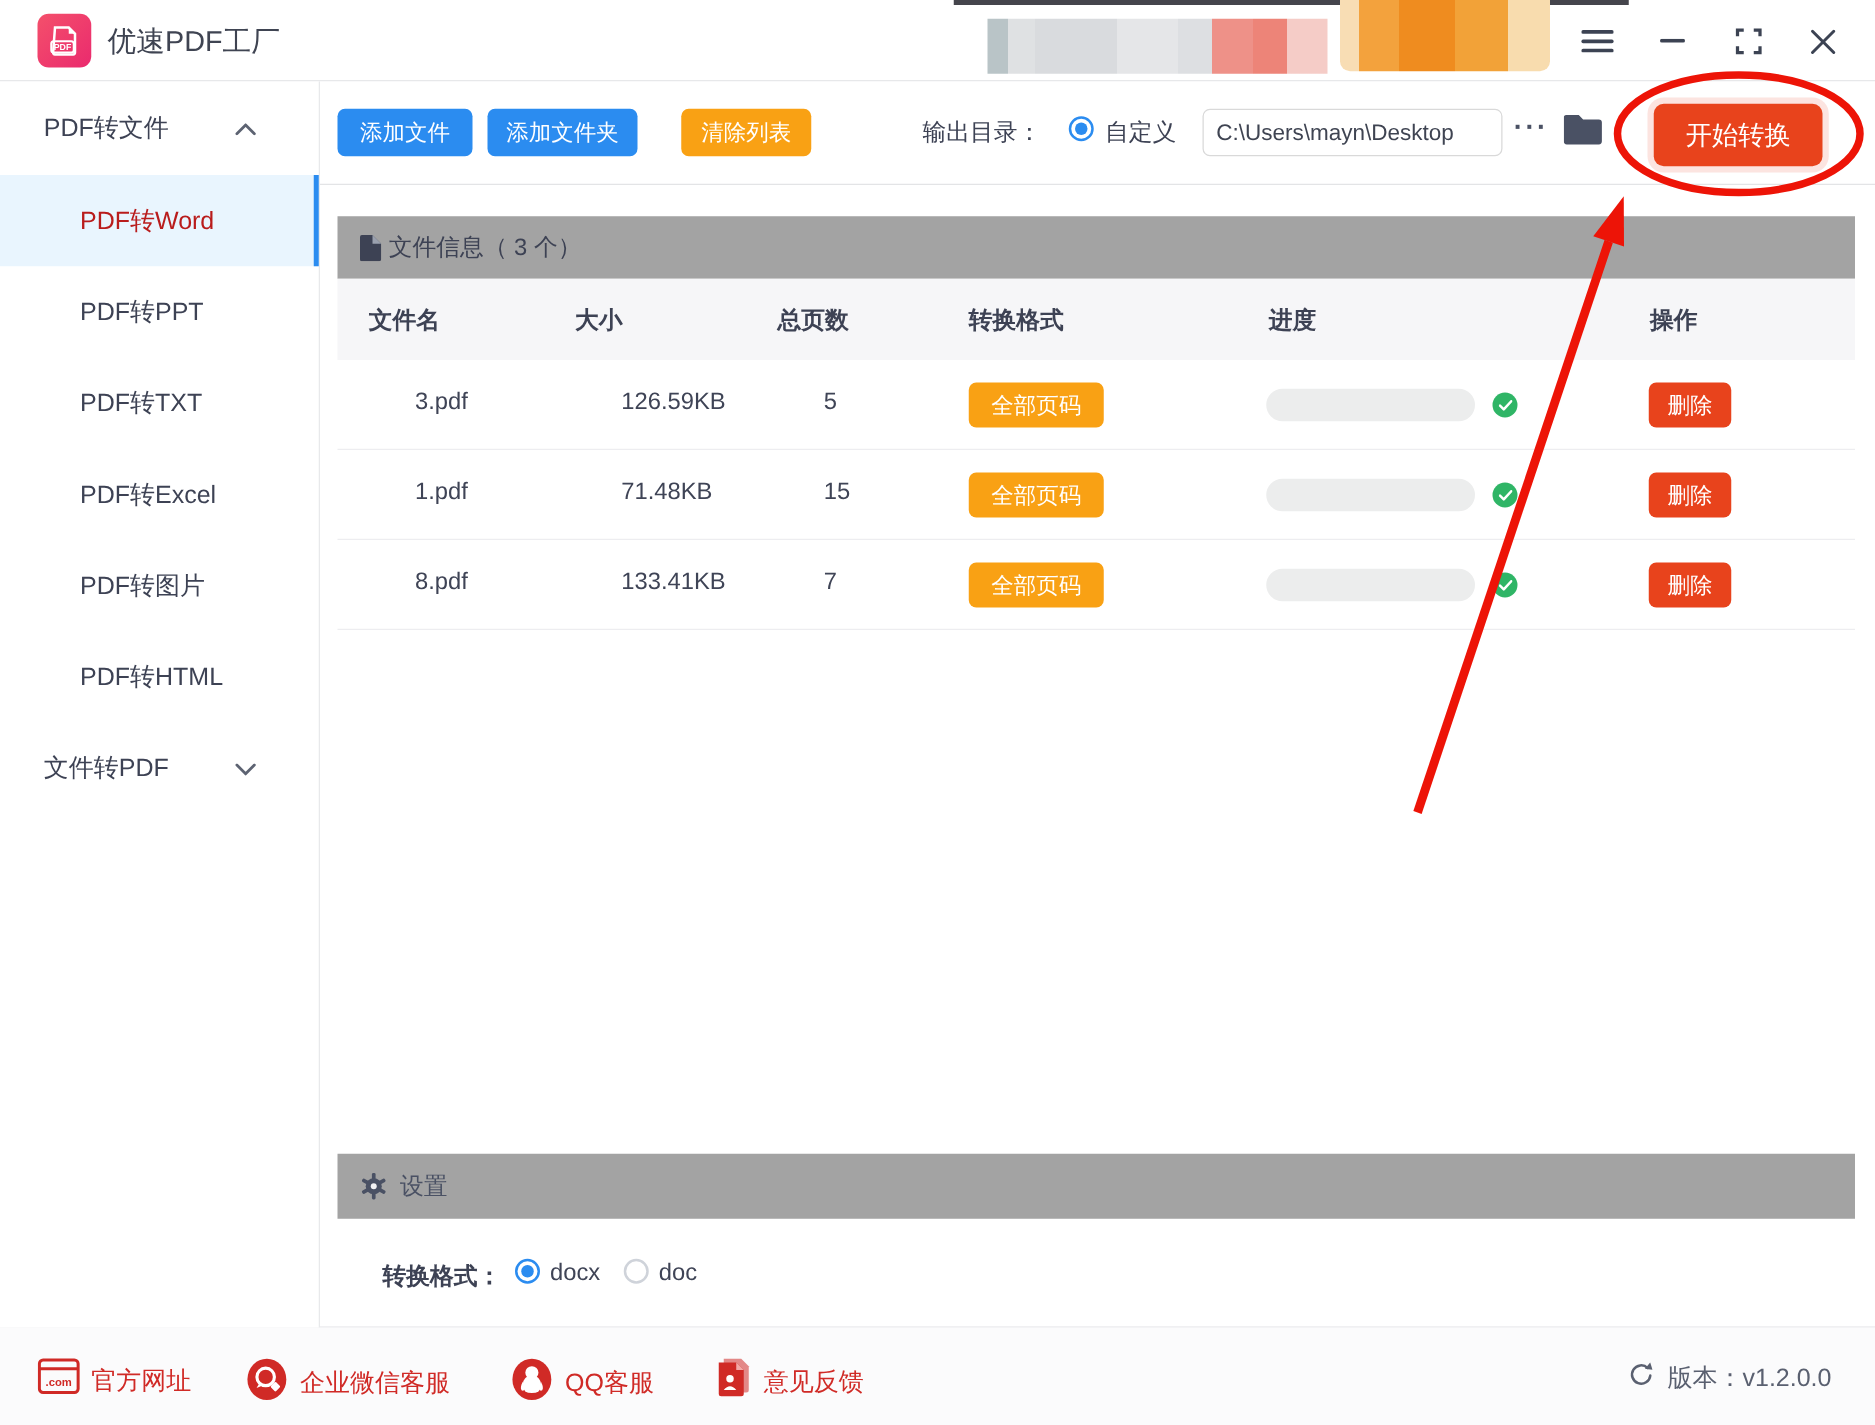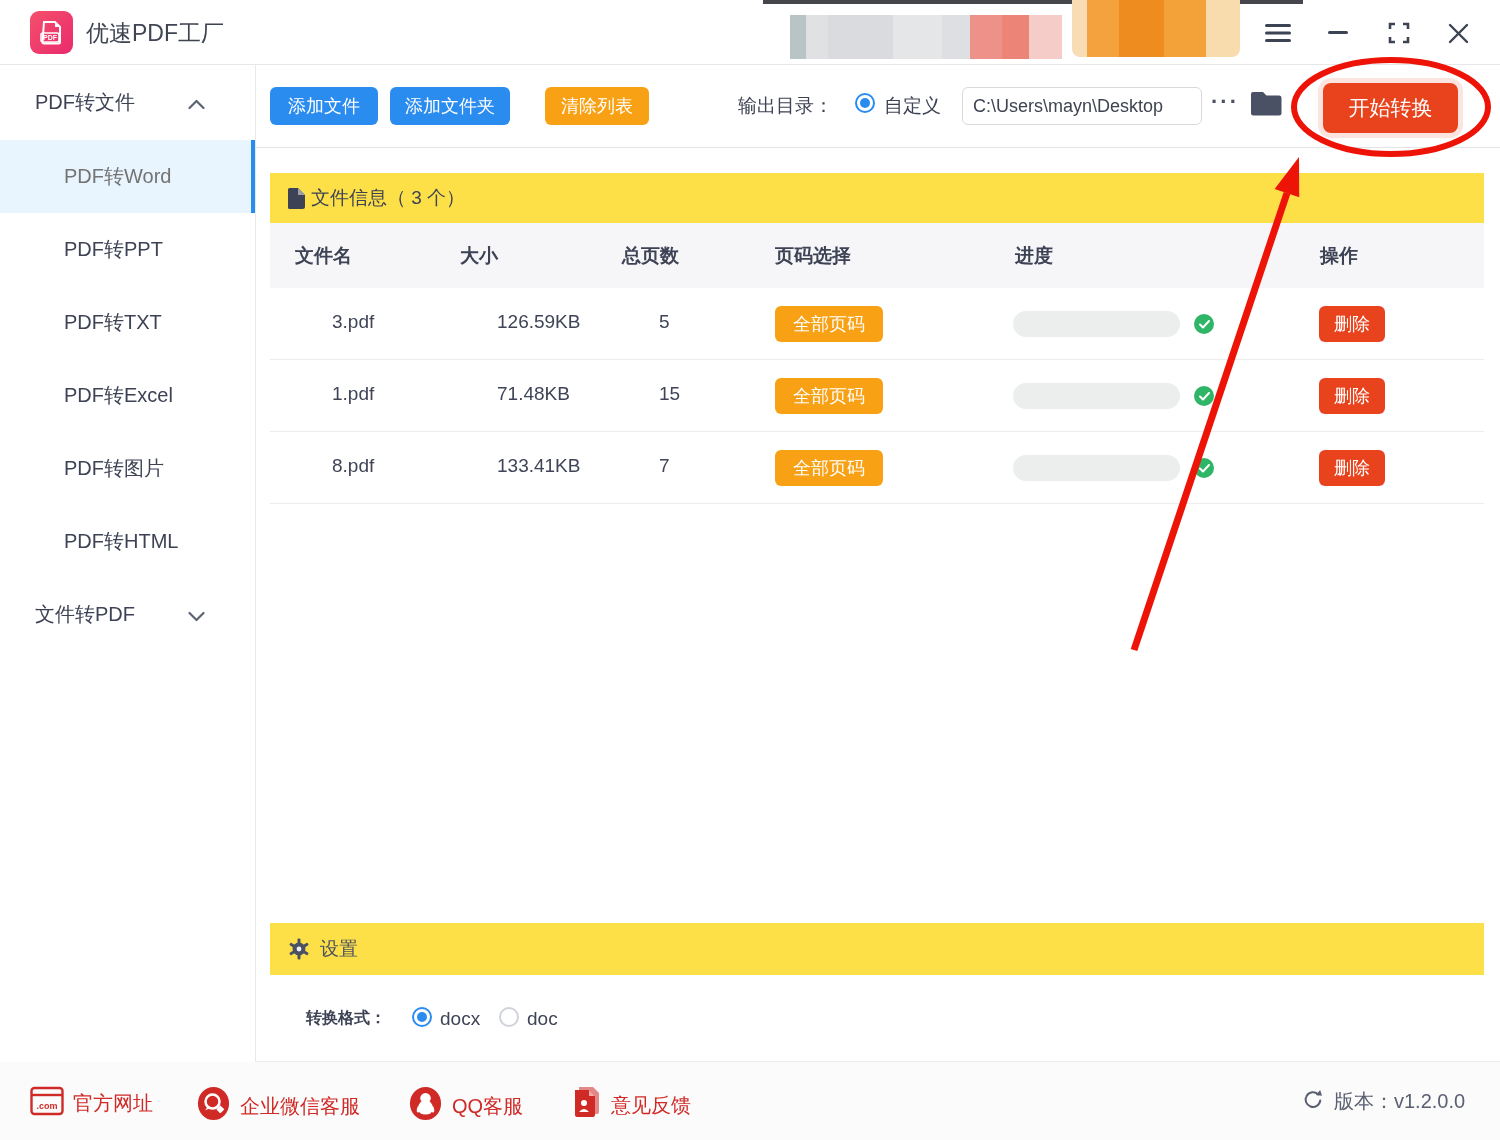--- a/index.html
+++ b/index.html
@@ -18,61 +18,61 @@
   .blur-orange { position:absolute; left:1072px; top:0; width:168px; height:57px;
       background:linear-gradient(90deg,#f8ddb4 0 9%,#f3a23d 9% 28%,#ef8c1f 28% 55%,#f2a238 55% 80%,#f8dcae 80% 100%); border-bottom-left-radius:8px; border-bottom-right-radius:8px; }
   .winbtn { position:absolute; top:18px; width:30px; height:30px; display:flex; align-items:center; justify-content:center; cursor:pointer; }
 
   
   .sidebar { position:absolute; left:0; top:65px; width:256px; height:997px; background:#fff; border-right:1px solid #e8e9eb; z-index:1; }
   .side-header { position:relative; height:75px; display:flex; align-items:center; padding-left:35px; font-size:20px; color:#3d4254; cursor:pointer; }
   .side-header.h73 { height:73px; }
   .side-chevron { position:absolute; left:188px; top:50%; transform:translateY(-50%); }
   .side-item { height:73px; display:flex; align-items:center; padding-left:64px; font-size:20px; color:#3d4254; cursor:pointer; position:relative; }
-  .side-item.active { background:#e9f5fe; color:#737373; }
+  .side-item.active { background:#e9f5fe; color:#b91c1c; }
   .side-item.active::after { content:""; position:absolute; right:0; top:0; width:4px; height:100%; background:#2b8cf0; }
 
   
   .toolbar { position:absolute; left:256px; top:65px; width:1244px; height:83px; background:#fff; border-bottom:1px solid #e3e4e6; }
   .btn { position:absolute; top:22px; height:38px; border:none; border-radius:6px; color:#fff; font-size:18px; font-family:inherit; cursor:pointer; }
   .btn-blue { background:#2b8cf0; }
   .btn-orange { background:#f9a114; }
   .tb-label { position:absolute; top:28px; font-size:19px; color:#3d4254; }
   .radio { width:20px; height:20px; border-radius:50%; background:#fff; position:absolute; }
   .radio.sel { border:2px solid #2b8cf0; }
   .radio.sel::after { content:""; position:absolute; left:3px; top:3px; width:10px; height:10px; border-radius:50%; background:#2b8cf0; }
   .radio.unsel { border:2px solid #cfd3da; }
   .path-input { position:absolute; left:706px; top:22px; width:240px; height:38px; border:1px solid #d9d9d9; border-radius:6px;
       padding:0 10px; font-size:18px; color:#3f4452; font-family:inherit; white-space:nowrap; overflow:hidden; background:#fff; }
   .dots { position:absolute; left:955px; top:24px; font-size:22px; font-weight:bold; color:#4a5164; letter-spacing:2px; cursor:pointer; }
   .folder-wrap { position:absolute; left:995px; top:24px; cursor:pointer; }
   .start-btn { position:absolute; left:1067px; top:18px; width:135px; height:50px; background:#e8431c; border:none; border-radius:8px;
       color:#fff; font-size:21px; font-family:inherit; cursor:pointer; box-shadow:0 0 0 5px rgba(234,67,35,0.14); }
 
   
-  .band { position:absolute; left:270px; width:1214px; background:#fde047; display:flex; align-items:center; }
+  .band { position:absolute; left:270px; width:1214px; background:#a3a3a3; display:flex; align-items:center; }
   .fileinfo-band { top:173px; height:50px; }
   .fileinfo-band .txt { font-size:19px; color:#3d4254; margin-left:6px; }
   .fileinfo-band .ico { margin-left:18px; display:flex; }
   .thead { position:absolute; left:270px; top:223px; width:1214px; height:65px; background:#f6f6f8; }
   .thead span { position:absolute; top:20px; font-size:19px; font-weight:bold; color:#3d4254; }
   .trow { position:absolute; left:270px; width:1214px; height:72px; background:#fff; border-bottom:1px solid #ededf0; }
   .trow .cell { position:absolute; top:23px; font-size:19px; color:#3f4456;margin-left:37px; }
   .c-name { left:25px; } .c-size { left:190px; } .c-pages { left:352px; }
   .page-sel-btn { position:absolute; left:505px; top:18px; width:108px; height:36px; background:#f9a114; border:none; border-radius:6px; color:#fff; font-size:18px; font-family:inherit; cursor:pointer; }
   .pill { position:absolute; left:743px; top:23px; width:167px; height:26px; border-radius:13px; background:#eceded; overflow:hidden; }
   .pill-fill { height:100%; border-radius:13px; background:#2fb566; }
   .check-badge { position:absolute; left:924px; top:26px; width:20px; height:20px; border-radius:50%; background:#2fb566; display:flex; align-items:center; justify-content:center; }
   .del-btn { position:absolute; left:1049px; top:18px; width:66px; height:36px; background:#e8431c; border:none; border-radius:6px; color:#fff; font-size:18px; font-family:inherit; cursor:pointer; }
 
   .settings-band { top:923px; height:52px; }
   .settings-band .txt { font-size:19px; color:#4a5164; margin-left:10px; }
   .settings-band .ico { margin-left:18px; display:flex; }
   .format-row { position:absolute; left:270px; top:995px; width:1214px; height:50px; }
-  .format-label { position:absolute; left:36px; top:13px; font-size:16px; font-weight:bold; color:#3d4254; }
+  .format-label { position:absolute; left:36px; top:13px; font-size:19px; font-weight:bold; color:#3d4254; }
   .format-row .opt-label { position:absolute; top:13px; font-size:19px; color:#3f4456; }
 
   
   .footer { position:absolute; left:0; top:1061px; width:1500px; height:79px; background:#fbfbfc; border-top:1px solid #ececee; }
   .flink { position:absolute; top:24px; display:flex; align-items:center; gap:9px; color:#d02a26; font-size:20px; cursor:pointer; }
   .version { position:absolute; left:1302px; top:26px; display:flex; align-items:center; gap:10px; color:#5a6070; font-size:20px; }
 
   
   .annotation { position:absolute; inset:0; width:1500px; height:1140px; pointer-events:none; z-index:10; }
 </style>
@@ -187,21 +187,21 @@
           <path d="M10 0 l7 7 h-7 z" fill="#9aa0ae"></path>
         </svg>
     </span>
     <span class="txt">文件信息（ 3 个）</span>
   </div>
 
   <div class="thead">
     <span style="left:25px;">文件名</span>
     <span style="left:190px;">大小</span>
     <span style="left:352px;">总页数</span>
-    <span style="left:505px;">页码选择</span>
+    <span style="left:505px;">转换格式</span>
     <span style="left:745px;">进度</span>
     <span style="left:1050px;">操作</span>
   </div>
 
   <div class="trow" style="top:288px;">
     <span class="cell c-name">3.pdf</span>
     <span class="cell c-size">126.59KB</span>
     <span class="cell c-pages">5</span>
     <button class="page-sel-btn">全部页码</button>
     <span class="pill"><span class="pill-fill" style="width: 100%;"></span></span>

